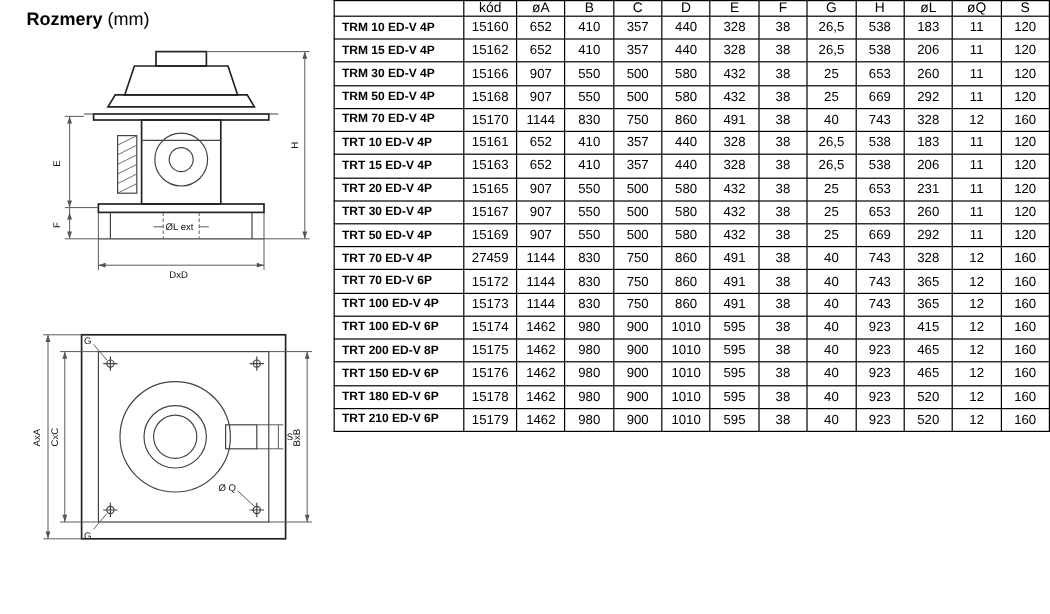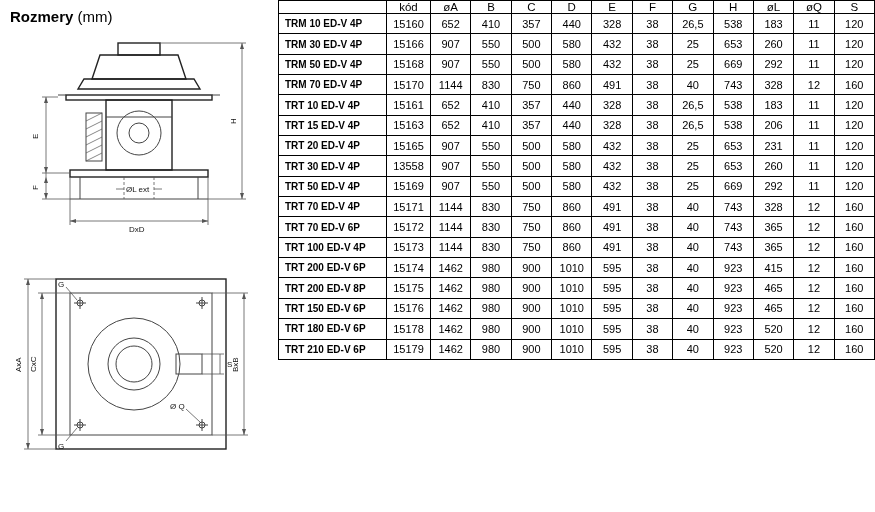--- a/index.html
+++ b/index.html
@@ -6,21 +6,21 @@
   *{box-sizing:border-box;}
   .page{
     width:875px;height:512px;
     font-family:"Liberation Sans",sans-serif;
     color:#000;background:#fff;
     display:flex;flex-direction:row;
     overflow:hidden;
   }
   .left-pane{
     width:278px;min-width:278px;height:512px;
-    padding:6px 4px 4px 8px;
+    padding:6px 4px 4px 20px;
     position:relative;
   }
   .page-title{font-size:15px;margin:2px 0 4px 2px;}
   .page-title .t-bold{font-weight:bold;}
   .page-title .t-unit{font-weight:normal;}
   .drawing{display:block;}
   .right-pane{
     flex:1;height:360px;
   }
   table.dim-table{
@@ -232,20 +232,35 @@
             <td>440</td>
             <td>328</td>
             <td>38</td>
             <td>26,5</td>
             <td>538</td>
             <td>183</td>
             <td>11</td>
             <td>120</td>
           </tr>
           <tr>
+            <td class="model">TRM 15 ED-V 4P</td>
+            <td>15162</td>
+            <td>652</td>
+            <td>410</td>
+            <td>357</td>
+            <td>440</td>
+            <td>328</td>
+            <td>38</td>
+            <td>26,5</td>
+            <td>538</td>
+            <td>206</td>
+            <td>11</td>
+            <td>120</td>
+          </tr>
+          <tr>
             <td class="model">TRM 30 ED-V 4P</td>
             <td>15166</td>
             <td>907</td>
             <td>550</td>
             <td>500</td>
             <td>580</td>
             <td>432</td>
             <td>38</td>
             <td>25</td>
             <td>653</td>
@@ -323,21 +338,21 @@
             <td>432</td>
             <td>38</td>
             <td>25</td>
             <td>653</td>
             <td>231</td>
             <td>11</td>
             <td>120</td>
           </tr>
           <tr>
             <td class="model">TRT 30 ED-V 4P</td>
-            <td>13558</td>
+            <td>15167</td>
             <td>907</td>
             <td>550</td>
             <td>500</td>
             <td>580</td>
             <td>432</td>
             <td>38</td>
             <td>25</td>
             <td>653</td>
             <td>260</td>
             <td>11</td>
@@ -353,21 +368,21 @@
             <td>432</td>
             <td>38</td>
             <td>25</td>
             <td>669</td>
             <td>292</td>
             <td>11</td>
             <td>120</td>
           </tr>
           <tr>
             <td class="model">TRT 70 ED-V 4P</td>
-            <td>15171</td>
+            <td>27459</td>
             <td>1144</td>
             <td>830</td>
             <td>750</td>
             <td>860</td>
             <td>491</td>
             <td>38</td>
             <td>40</td>
             <td>743</td>
             <td>328</td>
             <td>12</td>
@@ -397,21 +412,21 @@
             <td>860</td>
             <td>491</td>
             <td>38</td>
             <td>40</td>
             <td>743</td>
             <td>365</td>
             <td>12</td>
             <td>160</td>
           </tr>
           <tr>
-            <td class="model">TRT 200 ED-V 6P</td>
+            <td class="model">TRT 100 ED-V 6P</td>
             <td>15174</td>
             <td>1462</td>
             <td>980</td>
             <td>900</td>
             <td>1010</td>
             <td>595</td>
             <td>38</td>
             <td>40</td>
             <td>923</td>
             <td>415</td>

